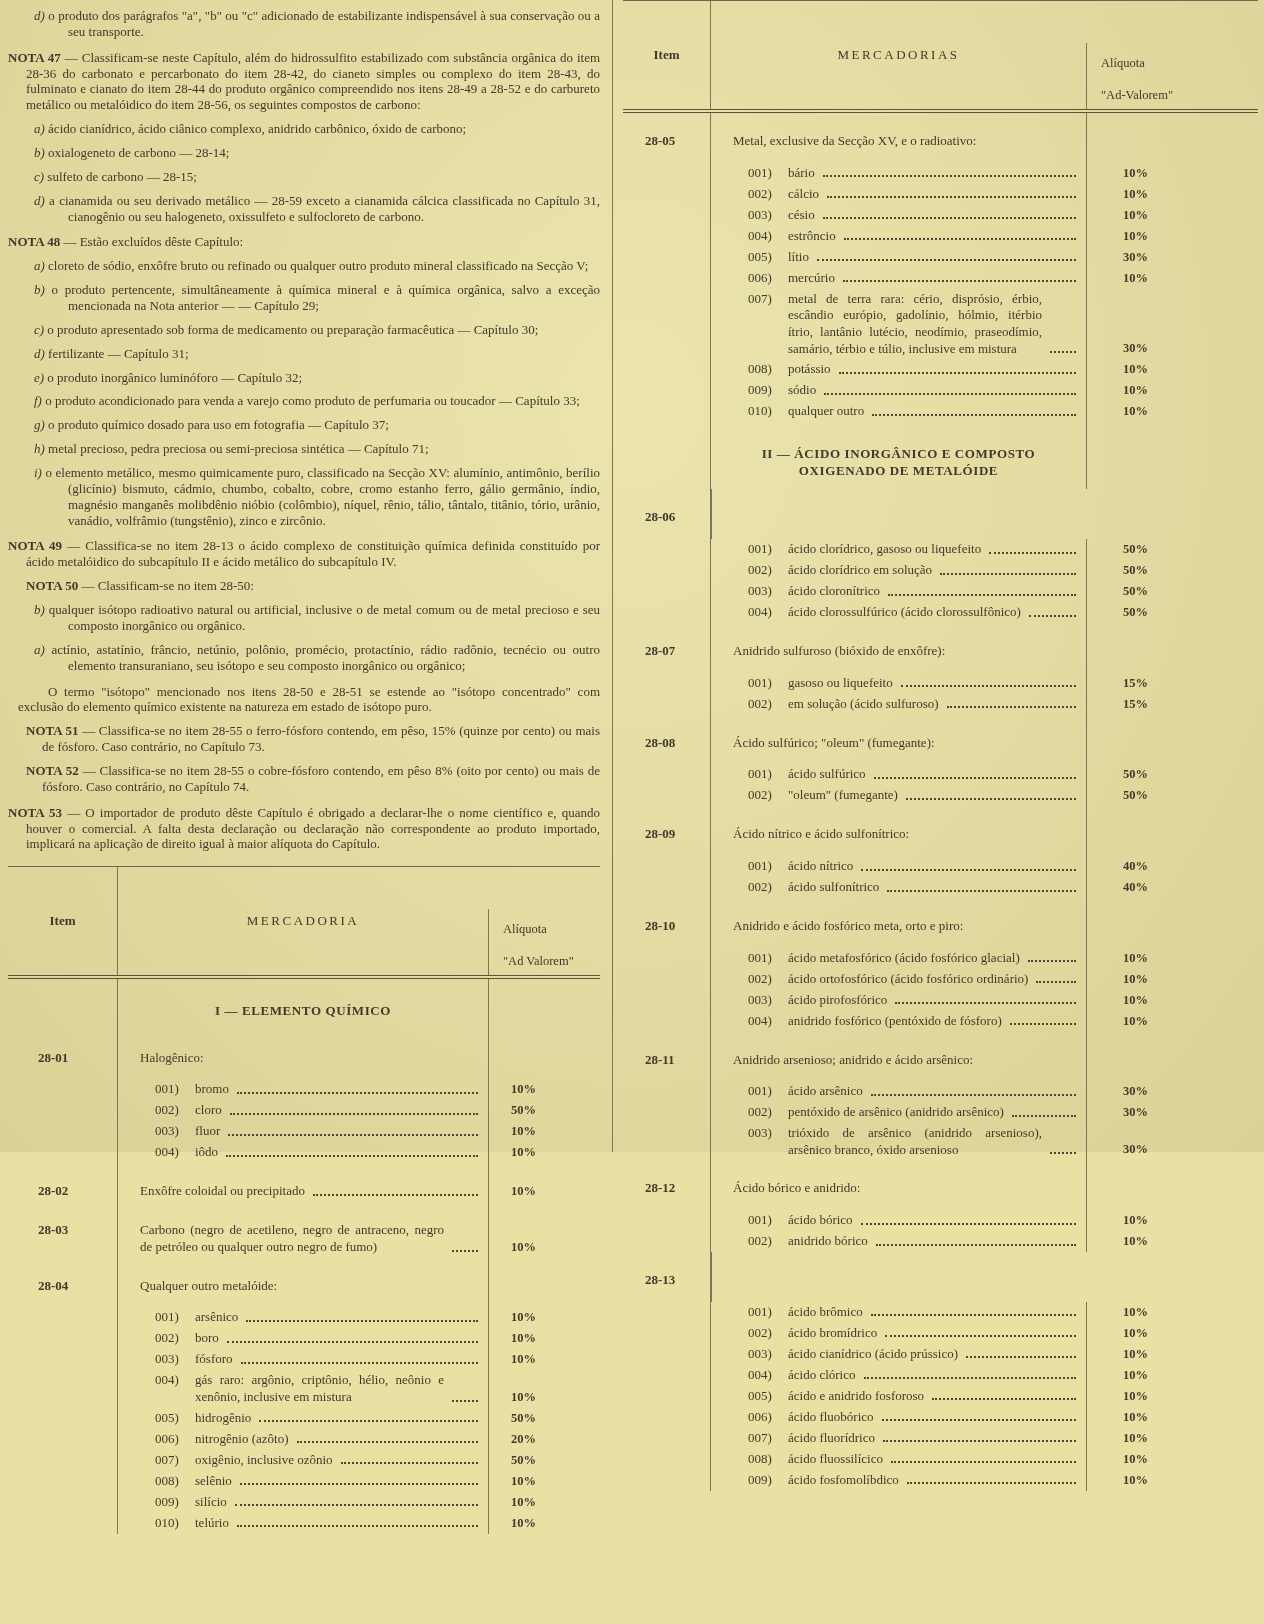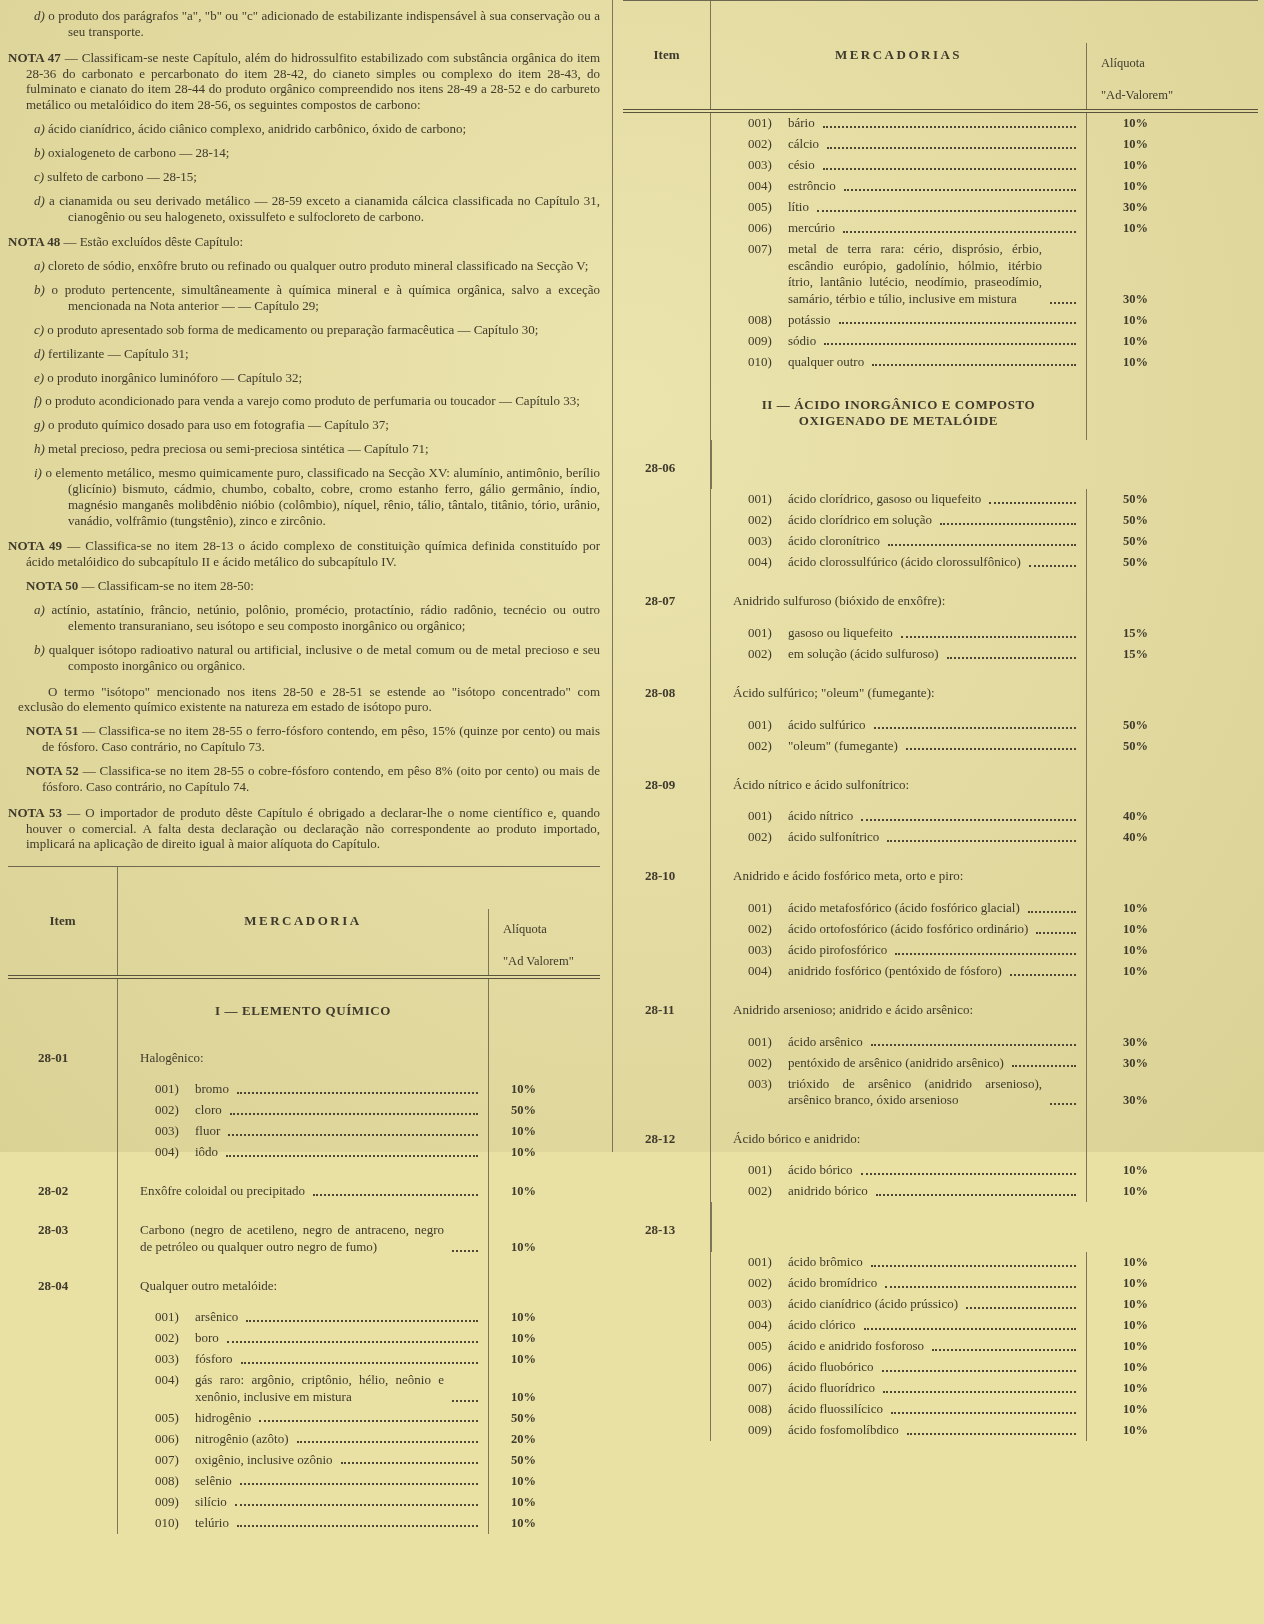--- a/index.html
+++ b/index.html
@@ -30,21 +30,21 @@
   .note.para{padding-left:10px;text-indent:30px;margin-top:10px;}
 
   
   .ttable{width:100%;font-size:13px;line-height:1.28;}
   .ttable.left{--c1:110px;--c3:112px;margin-top:14px;}
   .ttable.right{--c1:88px;--c3:172px;}
   .thead,.trow{display:grid;grid-template-columns:var(--c1) 1fr var(--c3);}
   .thead{border-bottom:4px double #59533b;border-top:1px solid #6e6850;min-height:84px;}
   .ttable.right .thead{min-height:80px;}
   .hc-item{border-right:1px solid #7d7557;display:flex;align-items:center;justify-content:center;font-weight:bold;}
-  .hc-merc{display:flex;align-items:center;justify-content:center;font-weight:bold;letter-spacing:2.5px;}
+  .hc-merc{display:flex;align-items:center;justify-content:center;font-weight:normal;letter-spacing:2.5px;}
   .hc-rate{border-left:1px solid #7d7557;padding:12px 6px 6px 14px;font-size:12.5px;margin-top:42px;}
   .hc-rate .r1{margin-bottom:16px;}
   .c-item{border-right:1px solid #7d7557;font-weight:bold;padding:0 4px 2px 30px;}
   .ttable.right .c-item{padding-left:22px;}
   .c-merc{padding:0 8px 2px 22px;}
   .c-rate{border-left:1px solid #7d7557;padding:0 4px 3px 36px;display:flex;align-items:flex-end;font-weight:bold;font-size:12.5px;}
   .ttable.left .c-rate{padding-left:22px;}
 
   .row-title > div{padding-top:20px;}
   .row-title.has-entries > div{padding-bottom:13px;}
@@ -77,22 +77,22 @@
         <div class="note item"><span class="nlabel">b)</span> <span class="ntext">o produto pertencente, simultâneamente à química mineral e à química orgânica, salvo a exceção mencionada na Nota anterior — — Capítulo 29;</span></div>
         <div class="note item"><span class="nlabel">c)</span> <span class="ntext">o produto apresentado sob forma de medicamento ou preparação farmacêutica — Capítulo 30;</span></div>
         <div class="note item"><span class="nlabel">d)</span> <span class="ntext">fertilizante — Capítulo 31;</span></div>
         <div class="note item"><span class="nlabel">e)</span> <span class="ntext">o produto inorgânico luminóforo — Capítulo 32;</span></div>
         <div class="note item"><span class="nlabel">f)</span> <span class="ntext">o produto acondicionado para venda a varejo como produto de perfumaria ou toucador — Capítulo 33;</span></div>
         <div class="note item"><span class="nlabel">g)</span> <span class="ntext">o produto químico dosado para uso em fotografia — Capítulo 37;</span></div>
         <div class="note item"><span class="nlabel">h)</span> <span class="ntext">metal precioso, pedra preciosa ou semi-preciosa sintética — Capítulo 71;</span></div>
         <div class="note item"><span class="nlabel">i)</span> <span class="ntext">o elemento metálico, mesmo quimicamente puro, classificado na Secção XV: alumínio, antimônio, berílio (glicínio) bismuto, cádmio, chumbo, cobalto, cobre, cromo estanho ferro, gálio germânio, índio, magnésio manganês molibdênio nióbio (colômbio), níquel, rênio, tálio, tântalo, titânio, tório, urânio, vanádio, volfrâmio (tungstênio), zinco e zircônio.</span></div>
         <div class="note nota"><span class="nlabel">NOTA 49</span> <span class="ntext">— Classifica-se no item 28-13 o ácido complexo de constituição química definida constituído por ácido metalóidico do subcapítulo II e ácido metálico do subcapítulo IV.</span></div>
         <div class="note nota2"><span class="nlabel">NOTA 50</span> <span class="ntext">— Classificam-se no item 28-50:</span></div>
+        <div class="note item"><span class="nlabel">b)</span> <span class="ntext">qualquer isótopo radioativo natural ou artificial, inclusive o de metal comum ou de metal precioso e seu composto inorgânico ou orgânico.</span></div>
         <div class="note item"><span class="nlabel">a)</span> <span class="ntext">actínio, astatínio, frâncio, netúnio, polônio, promécio, protactínio, rádio radônio, tecnécio ou outro elemento transuraniano, seu isótopo e seu composto inorgânico ou orgânico;</span></div>
-        <div class="note item"><span class="nlabel">b)</span> <span class="ntext">qualquer isótopo radioativo natural ou artificial, inclusive o de metal comum ou de metal precioso e seu composto inorgânico ou orgânico.</span></div>
         <div class="note para"><span class="ntext">O termo "isótopo" mencionado nos itens 28-50 e 28-51 se estende ao "isótopo concentrado" com exclusão do elemento químico existente na natureza em estado de isótopo puro.</span></div>
         <div class="note nota2"><span class="nlabel">NOTA 51</span> <span class="ntext">— Classifica-se no item 28-55 o ferro-fósforo contendo, em pêso, 15% (quinze por cento) ou mais de fósforo. Caso contrário, no Capítulo 73.</span></div>
         <div class="note nota2"><span class="nlabel">NOTA 52</span> <span class="ntext">— Classifica-se no item 28-55 o cobre-fósforo contendo, em pêso 8% (oito por cento) ou mais de fósforo. Caso contrário, no Capítulo 74.</span></div>
         <div class="note nota"><span class="nlabel">NOTA 53</span> <span class="ntext">— O importador de produto dêste Capítulo é obrigado a declarar-lhe o nome científico e, quando houver o comercial. A falta desta declaração ou declaração não correspondente ao produto importado, implicará na aplicação de direito igual à maior alíquota do Capítulo.</span></div>
       </div>
 
     <div class="ttable left">
       <div class="thead">
         <div class="hc-item">Item</div>
         <div class="hc-merc">MERCADORIA</div>
@@ -341,20 +341,29 @@
     <div class="ttable right">
       <div class="thead">
         <div class="hc-item">Item</div>
         <div class="hc-merc">MERCADORIAS</div>
         <div class="hc-rate">
           <div class="r1">Alíquota</div>
           <div class="r2">"Ad-Valorem"</div>
         </div>
       </div>
       <div class="tbody" id="right-tbody">
+          <div class="trow row-title has-entries">
+            <div class="c-item">28-05</div>
+            <div class="c-merc">
+              <div class="e">
+                <span class="e-label">Metal, exclusive da Secção XV, e o radioativo:</span>
+              </div>
+            </div>
+            <div class="c-rate"></div>
+          </div>
           <div class="trow row-entry">
             <div class="c-item"></div>
             <div class="c-merc">
               <div class="e">
                 <span class="e-n">001)</span>
                 <span class="e-label">bário</span>
                 <span class="lead"></span>
               </div>
             </div>
             <div class="c-rate">

